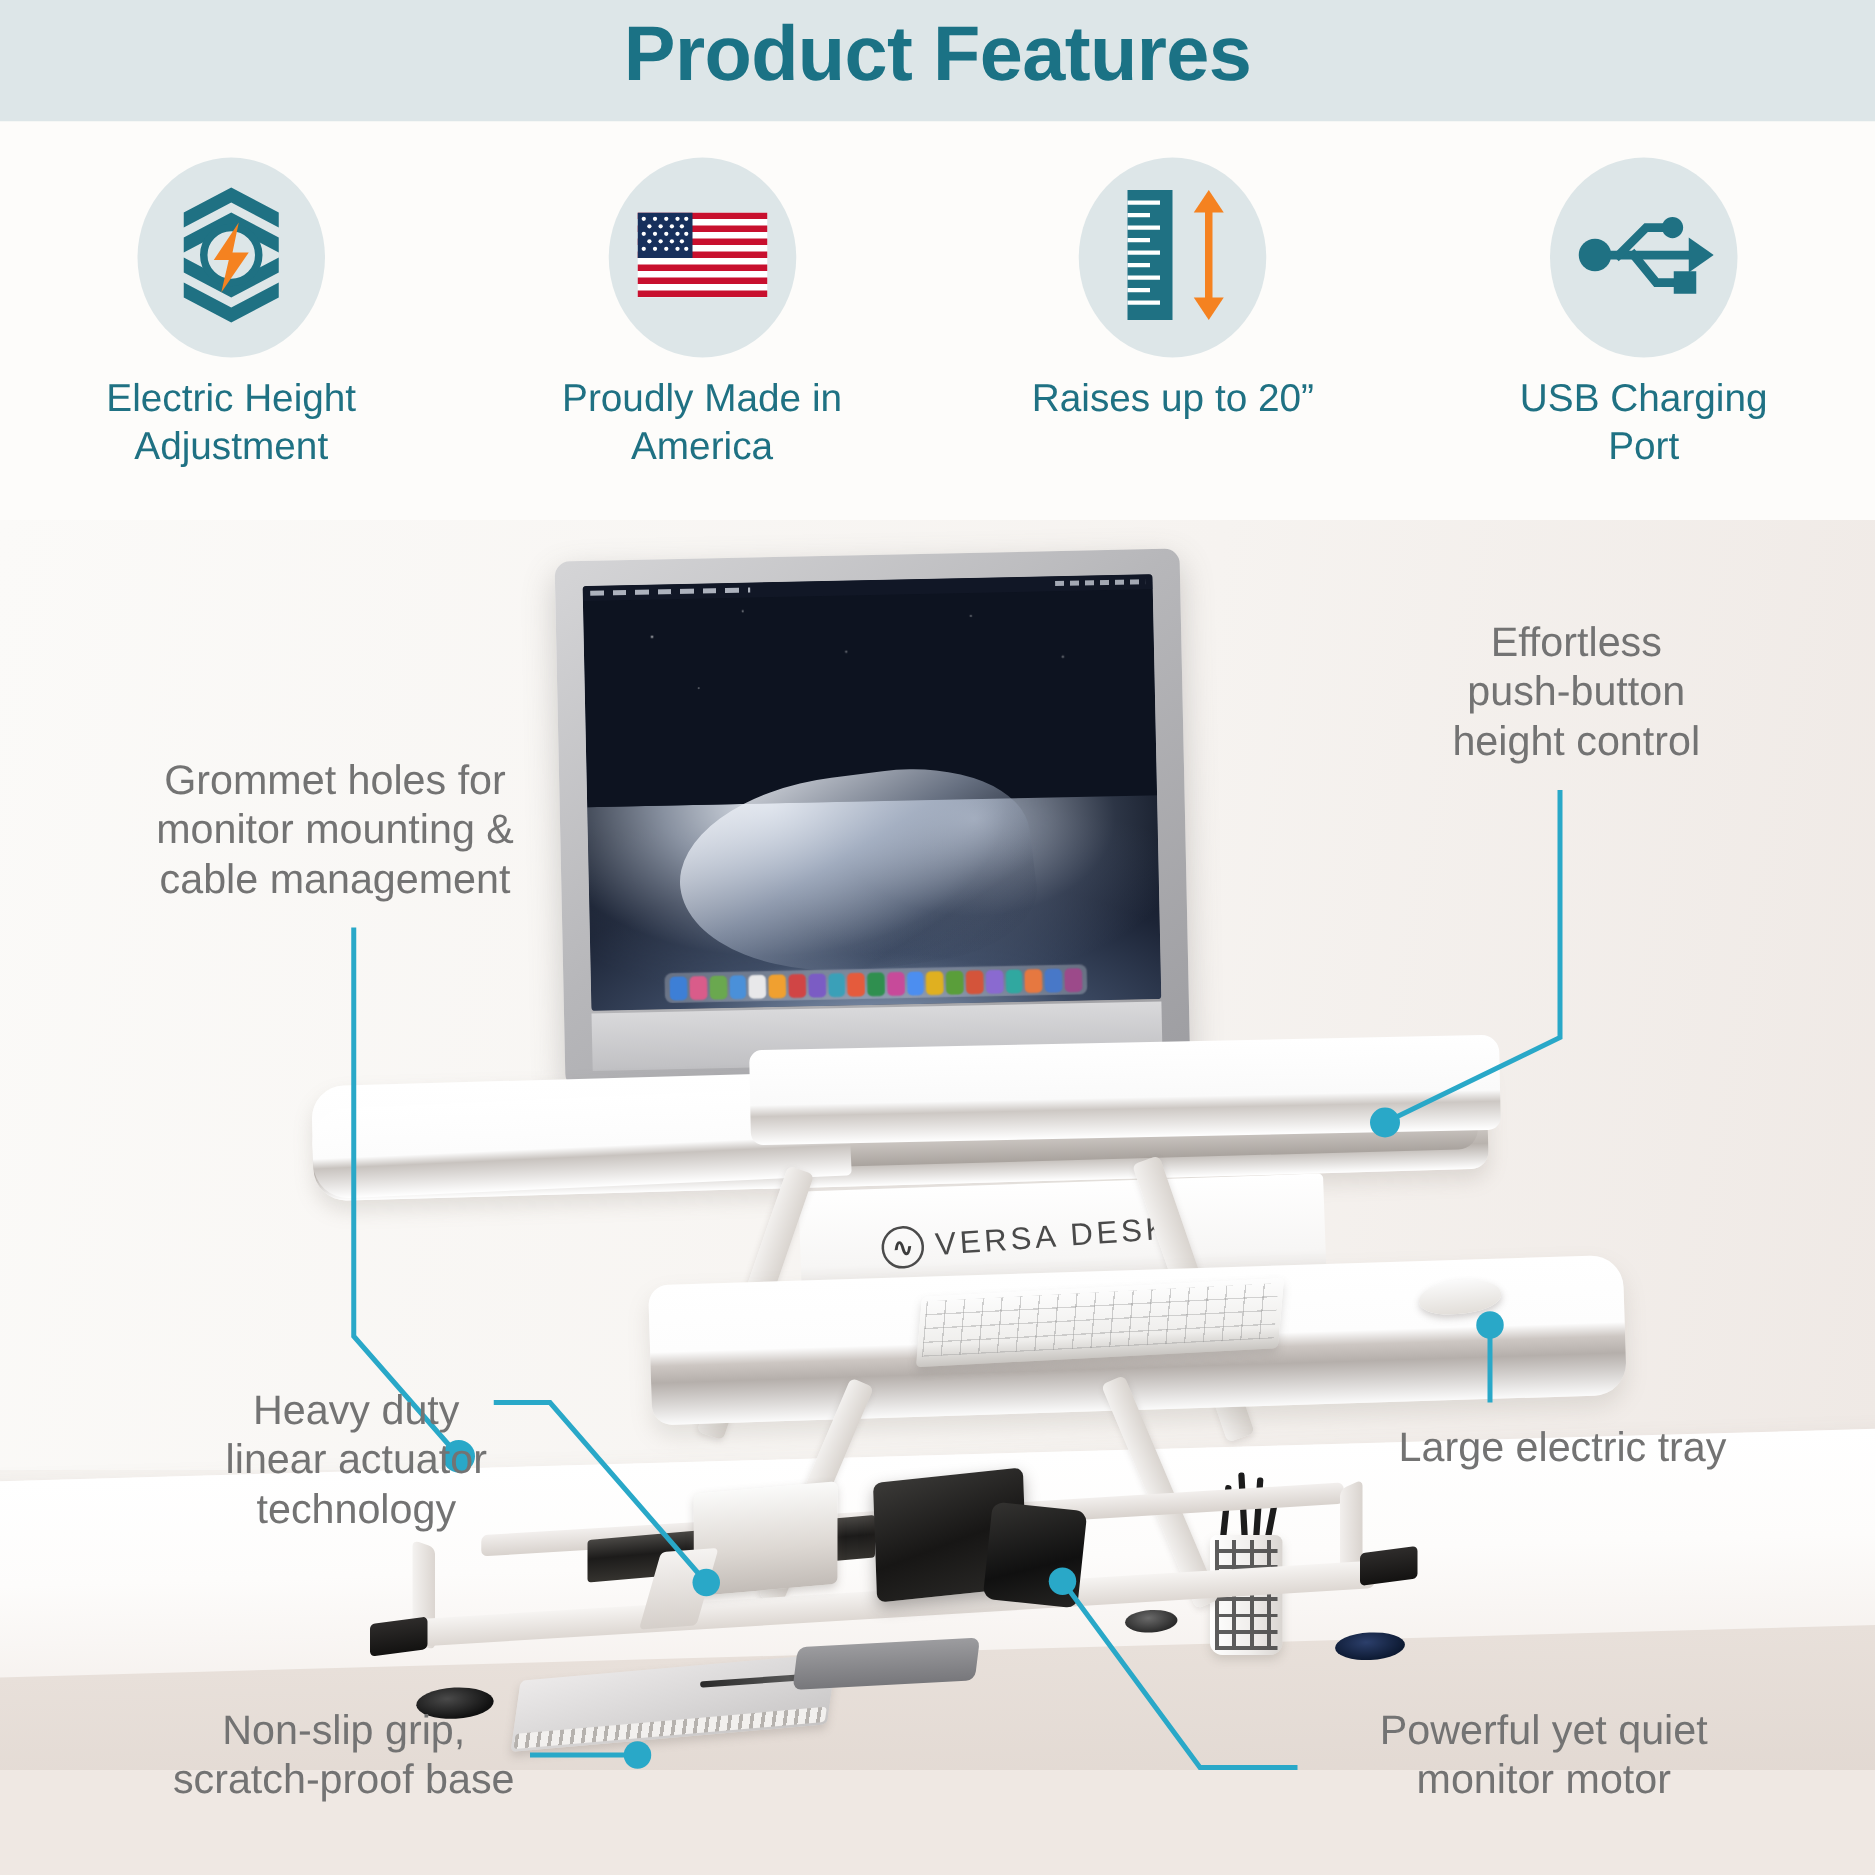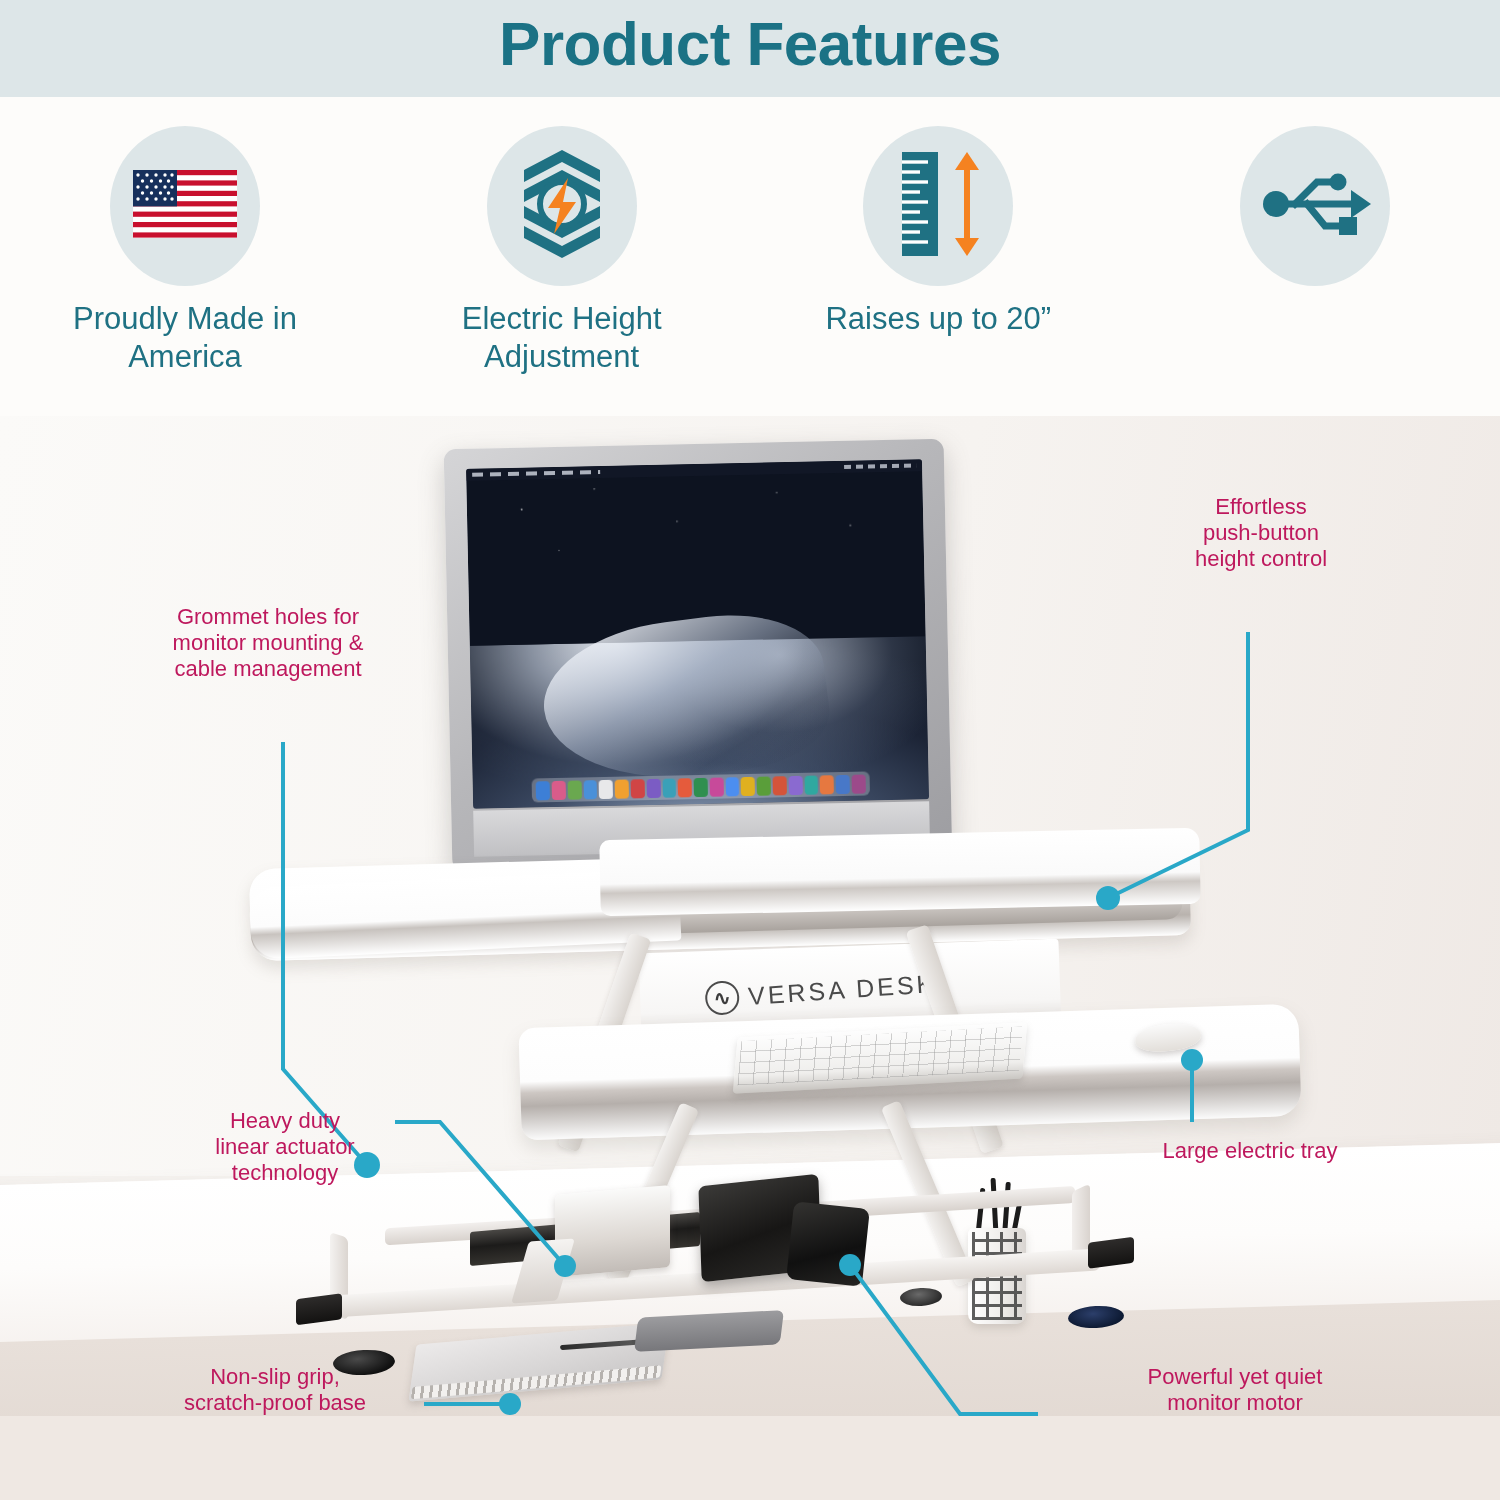--- a/index.html
+++ b/index.html
@@ -354,39 +354,59 @@
     opacity:.82;
   }
   .pencil{ position:absolute; width:5px; background:#1c1c1c; border-radius:2px; }
   #pencil1{ left:978px; top:772px; height:46px; transform:rotate(6deg);}
   #pencil2{ left:992px; top:762px; height:56px; transform:rotate(-3deg);}
   #pencil3{ left:1004px; top:766px; height:52px; transform:rotate(4deg);}
   #pencil4{ left:1015px; top:776px; height:44px; transform:rotate(11deg);}
 
   
   .callout{
-    position:absolute; color:#be185d; font-size:22px; line-height:1.19;
+    position:absolute; color:#737373; font-size:33px; line-height:1.19;
     white-space:pre-line;
   }
   #callout-grommet{ left:58px;  top:604px; width:420px; text-align:center; }
   #callout-pushbutton{ left:1096px; top:494px; width:330px; text-align:center; }
   #callout-actuator{ left:120px;  top:1108px; width:330px; text-align:center; }
   #callout-keyboard{ left:1060px; top:1138px; width:380px; text-align:center; }
   #callout-base{     left:100px;  top:1364px; width:350px; text-align:center; }
   #callout-motor{    left:1040px; top:1364px; width:390px; text-align:center; }
 
   #connector-layer{ position:absolute; left:0; top:0; width:1500px; height:1500px; pointer-events:none; }
 </style>
 </head>
 <body>
 
 <div id="header-band"></div>
 <div id="page-title">Product Features</div>
 
 <div id="feature-strip">
+
+  <div class="feature-item">
+    <div class="feature-circle">
+      <span>
+        <svg width="96" height="112" viewBox="0 0 96 112">
+          <g fill="#1f7183">
+            <path d="M48 2 L86 22 L86 34 L48 14 L10 34 L10 22 Z"></path>
+            <path d="M48 22 L86 42 L86 54 L48 34 L10 54 L10 42 Z"></path>
+            <path d="M48 110 L10 90 L10 78 L48 98 L86 78 L86 90 Z"></path>
+            <path d="M48 90 L10 70 L10 58 L48 78 L86 58 L86 70 Z"></path>
+          </g>
+          <circle cx="48" cy="56" r="22" fill="none" stroke="#1f7183" stroke-width="6"></circle>
+          <path d="M54 30 L34 60 L46 60 L40 86 L62 54 L49 54 Z" fill="#f58220"></path>
+        </svg>
+      </span>
+    </div>
+    <div class="feature-label">Electric
+Height
+Adjustment</div>
+  </div>
 
   <div class="feature-item">
     <div class="feature-circle">
       <span>
         <svg width="104" height="68" viewBox="0 0 104 68">
           <rect width="104" height="68" fill="#ffffff"></rect>
           <g fill="#c8102e">
             <rect y="0" width="104" height="5.2"></rect>
             <rect y="10.4" width="104" height="5.2"></rect>
             <rect y="20.8" width="104" height="5.2"></rect>
@@ -426,40 +446,20 @@
     </div>
     <div class="feature-label">Proudly
 Made in
 America</div>
   </div>
 
   <div class="feature-item">
     <div class="feature-circle">
       <span>
         <svg width="96" height="112" viewBox="0 0 96 112">
-          <g fill="#1f7183">
-            <path d="M48 2 L86 22 L86 34 L48 14 L10 34 L10 22 Z"></path>
-            <path d="M48 22 L86 42 L86 54 L48 34 L10 54 L10 42 Z"></path>
-            <path d="M48 110 L10 90 L10 78 L48 98 L86 78 L86 90 Z"></path>
-            <path d="M48 90 L10 70 L10 58 L48 78 L86 58 L86 70 Z"></path>
-          </g>
-          <circle cx="48" cy="56" r="22" fill="none" stroke="#1f7183" stroke-width="6"></circle>
-          <path d="M54 30 L34 60 L46 60 L40 86 L62 54 L49 54 Z" fill="#f58220"></path>
-        </svg>
-      </span>
-    </div>
-    <div class="feature-label">Electric
-Height
-Adjustment</div>
-  </div>
-
-  <div class="feature-item">
-    <div class="feature-circle">
-      <span>
-        <svg width="96" height="112" viewBox="0 0 96 112">
           <rect x="12" y="4" width="36" height="104" fill="#1f7183"></rect>
           <g stroke="#ffffff" stroke-width="3.4">
             <line x1="12" y1="14" x2="38" y2="14"></line>
             <line x1="12" y1="24" x2="30" y2="24"></line>
             <line x1="12" y1="34" x2="38" y2="34"></line>
             <line x1="12" y1="44" x2="30" y2="44"></line>
             <line x1="12" y1="54" x2="38" y2="54"></line>
             <line x1="12" y1="64" x2="30" y2="64"></line>
             <line x1="12" y1="74" x2="38" y2="74"></line>
             <line x1="12" y1="84" x2="30" y2="84"></line>
@@ -487,20 +487,23 @@
             <polyline points="36,40 58,18 76,18"></polyline>
             <polyline points="48,40 66,62 86,62"></polyline>
           </g>
           <circle cx="17" cy="40" r="13" fill="#1f7183"></circle>
           <circle cx="79" cy="18" r="8.5" fill="#1f7183"></circle>
           <rect x="80" y="53" width="18" height="18" fill="#1f7183"></rect>
           <path d="M92 26 L112 40 L92 54 Z" fill="#1f7183"></path>
         </svg>
       </span>
     </div>
+    <div class="feature-label">USB
+Charging
+Port</div>
   </div>
 
 </div>
 
 <div id="scene">
   <div id="wall"></div>
   <div id="desk-surface"></div>
   <div id="desk-front"></div>
   <div id="floor"></div>
 

